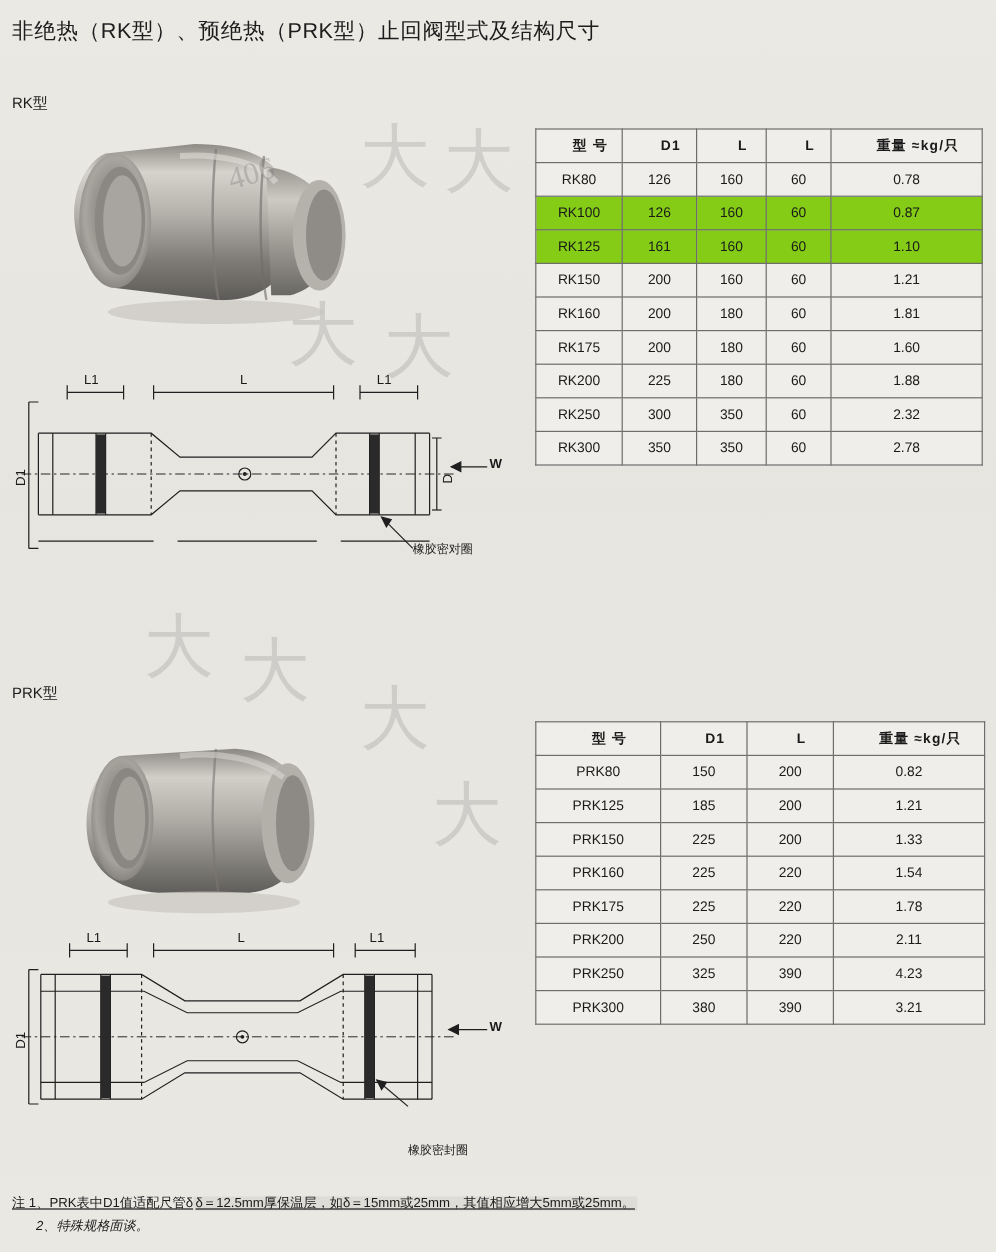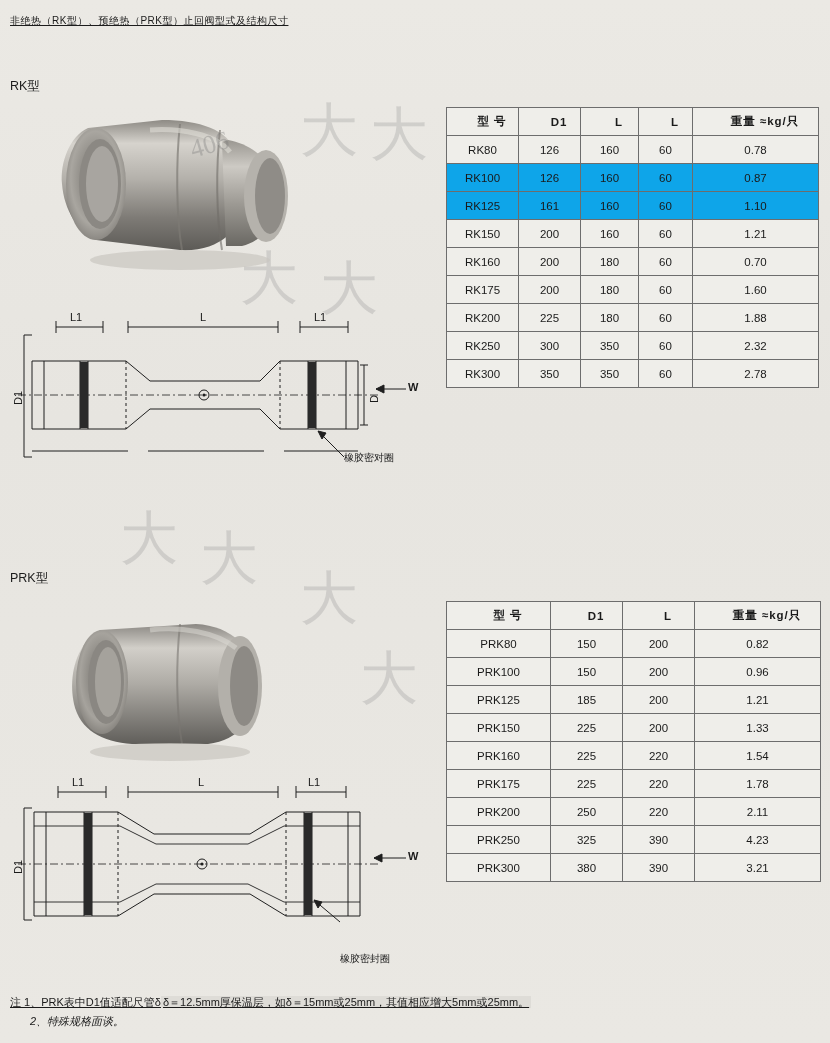--- a/index.html
+++ b/index.html
@@ -18,25 +18,24 @@
   .page {
     position: absolute;
     left: 0; top: 0;
     width: 830px; height: 1043px;
     background: linear-gradient(180deg,#ebe9e4 0%,#e7e5e0 40%,#eae8e3 100%);
   }
   
   .title {
     position: absolute;
     left: 10px; top: 14px;
-    font-size: 10px;
+    font-size: 18px;
     letter-spacing: 0.5px;
     color: #1c1c1c;
     white-space: nowrap;
-    text-decoration: underline;
   }
   
   .sec-label {
     position: absolute;
     font-size: 12.5px;
     color: #1c1c1c;
   }
   #lab-rk { left: 10px; top: 78px; }
   #lab-prk { left: 10px; top: 570px; }
 
@@ -66,21 +65,21 @@
   #tbl-rk col.c3 { width: 54px; }
   #tbl-rk col.c4 { width: 126px; }
 
   #tbl-prk { left: 446px; top: 601px; }
   #tbl-prk th, #tbl-prk td { height: 25px; }
   #tbl-prk col.c0 { width: 104px; }
   #tbl-prk col.c1 { width: 72px; }
   #tbl-prk col.c2 { width: 72px; }
   #tbl-prk col.c3 { width: 126px; }
 
-  tr.shade td { background: #0ea5e9; }
+  tr.shade td { background: #84cc16; }
 
   
   .photo {
     position: absolute;
     overflow: hidden;
   }
   #photo-rk { left: 30px; top: 100px; width: 290px; height: 180px; }
   #photo-prk { left: 40px; top: 600px; width: 260px; height: 165px; }
 
   
@@ -313,21 +312,21 @@
         <td>200</td>
         <td>160</td>
         <td>60</td>
         <td>1.21</td>
       </tr>
       <tr>
         <td>RK160</td>
         <td>200</td>
         <td>180</td>
         <td>60</td>
-        <td>0.70</td>
+        <td>1.81</td>
       </tr>
       <tr>
         <td>RK175</td>
         <td>200</td>
         <td>180</td>
         <td>60</td>
         <td>1.60</td>
       </tr>
       <tr>
         <td>RK200</td>
@@ -460,26 +459,20 @@
       </tr>
     </thead>
     <tbody>
       <tr>
         <td>PRK80</td>
         <td>150</td>
         <td>200</td>
         <td>0.82</td>
       </tr>
       <tr>
-        <td>PRK100</td>
-        <td>150</td>
-        <td>200</td>
-        <td>0.96</td>
-      </tr>
-      <tr>
         <td>PRK125</td>
         <td>185</td>
         <td>200</td>
         <td>1.21</td>
       </tr>
       <tr>
         <td>PRK150</td>
         <td>225</td>
         <td>200</td>
         <td>1.33</td>

